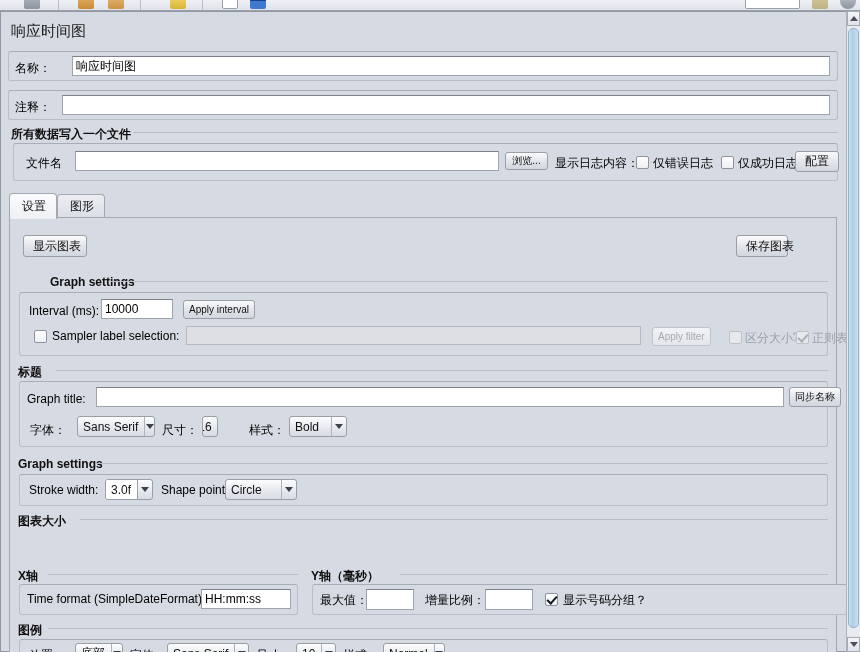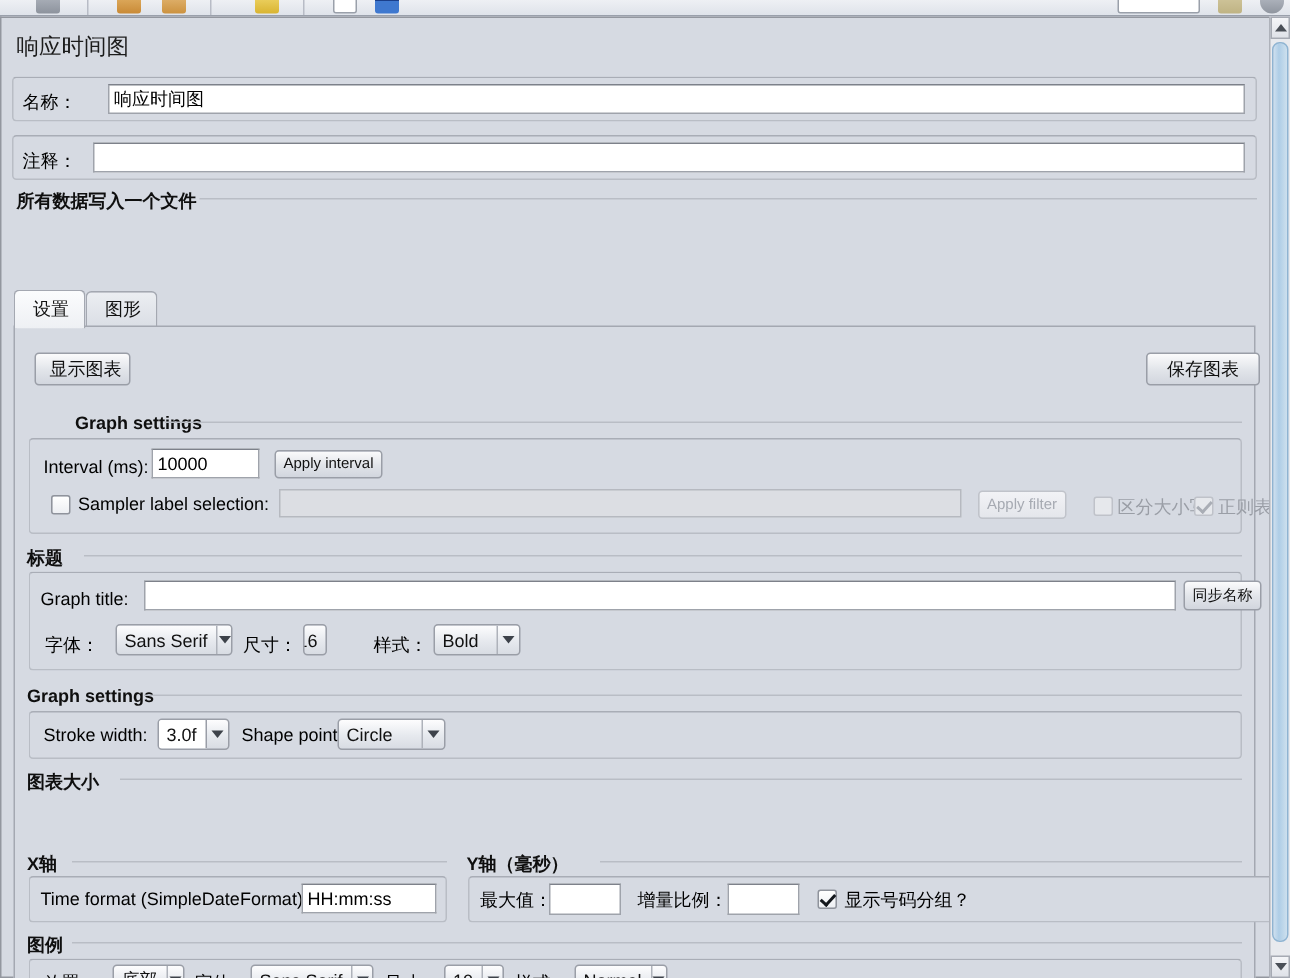--- a/index.html
+++ b/index.html
@@ -228,35 +228,46 @@
     <input class="txt" style="position: absolute; left: 63px; top: 4px; width: 758px;" readonly="" value="响应时间图">
   </div>
 
   <div class="panel" style="left:7px; top:78px; width:830px; height:30px;">
     <span class="lbl" style="position:absolute;left:6px;top:8px;">注释：</span>
     <input class="txt" style="position: absolute; left: 53px; top: 4px; width: 768px;" readonly="" value="">
   </div>
 
   <div class="legend-title" style="left:10px; top:114px;">所有数据写入一个文件</div>
   <div class="hr-line" style="left:132px; top:120px; width:705px;"></div>
+  <div class="panel" style="left:12px; top:131px; width:825px; height:38px;">
+    <span class="lbl" style="position:absolute;left:12px;top:11px;">文件名</span>
+    <input class="txt" style="position: absolute; left: 61px; top: 7px; width: 424px;" readonly="" value="">
+    <button class="btn small" style="position:absolute;left:491px;top:8px;width:43px;">浏览...</button>
+    <span class="lbl" style="position:absolute;left:541px;top:11px;">显示日志内容：</span>
+    <span class="cbox" style="position:absolute;left:622px;top:12px;"></span>
+    <span class="lbl" style="position:absolute;left:639px;top:11px;">仅错误日志</span>
+    <span class="cbox" style="position:absolute;left:707px;top:12px;"></span>
+    <span class="lbl" style="position:absolute;left:724px;top:11px;">仅成功日志</span>
+    <button class="btn" style="position:absolute;left:781px;top:7px;height:21px;">配置</button>
+  </div>
 
   <div class="tabstrip">
     <div class="tab active" style="left:0px; width:48px;">
       <span>设置</span>
     </div>
     <div class="tab" style="left:48px; width:48px;">
       <span>图形</span>
     </div>
     <div class="tab-underline"></div>
   </div>
 
   <div class="tab-body">
 
     <button class="btn" style="position:absolute;left:13px;top:17px;width:64px;">显示图表</button>
-    <button class="btn" style="position:absolute;left:754px;top:17px;width:76px;">保存图表</button>
+    <button class="btn" style="position:absolute;left:726px;top:17px;width:52px;">保存图表</button>
 
     <div class="legend-title" style="left:8px; top:57px;margin-left:32px;">Graph settings</div>
     <div class="hr-line" style="left:100px; top:63px; width:718px;"></div>
     <div class="panel" style="left:9px; top:74px; width:809px; height:64px;">
       <span class="lbl" style="position:absolute;left:9px;top:11px;">Interval (ms):</span>
       <input class="txt" style="position: absolute; left: 81px; top: 6px; width: 72px;" readonly="" value="10000">
       <button class="btn small" style="position:absolute;left:163px;top:7px;height:19px;">Apply interval</button>
 
       <span class="cbox" style="position:absolute;left:14px;top:37px;"></span>
       <span class="lbl" style="position:absolute;left:32px;top:36px;">Sampler label selection:</span>

